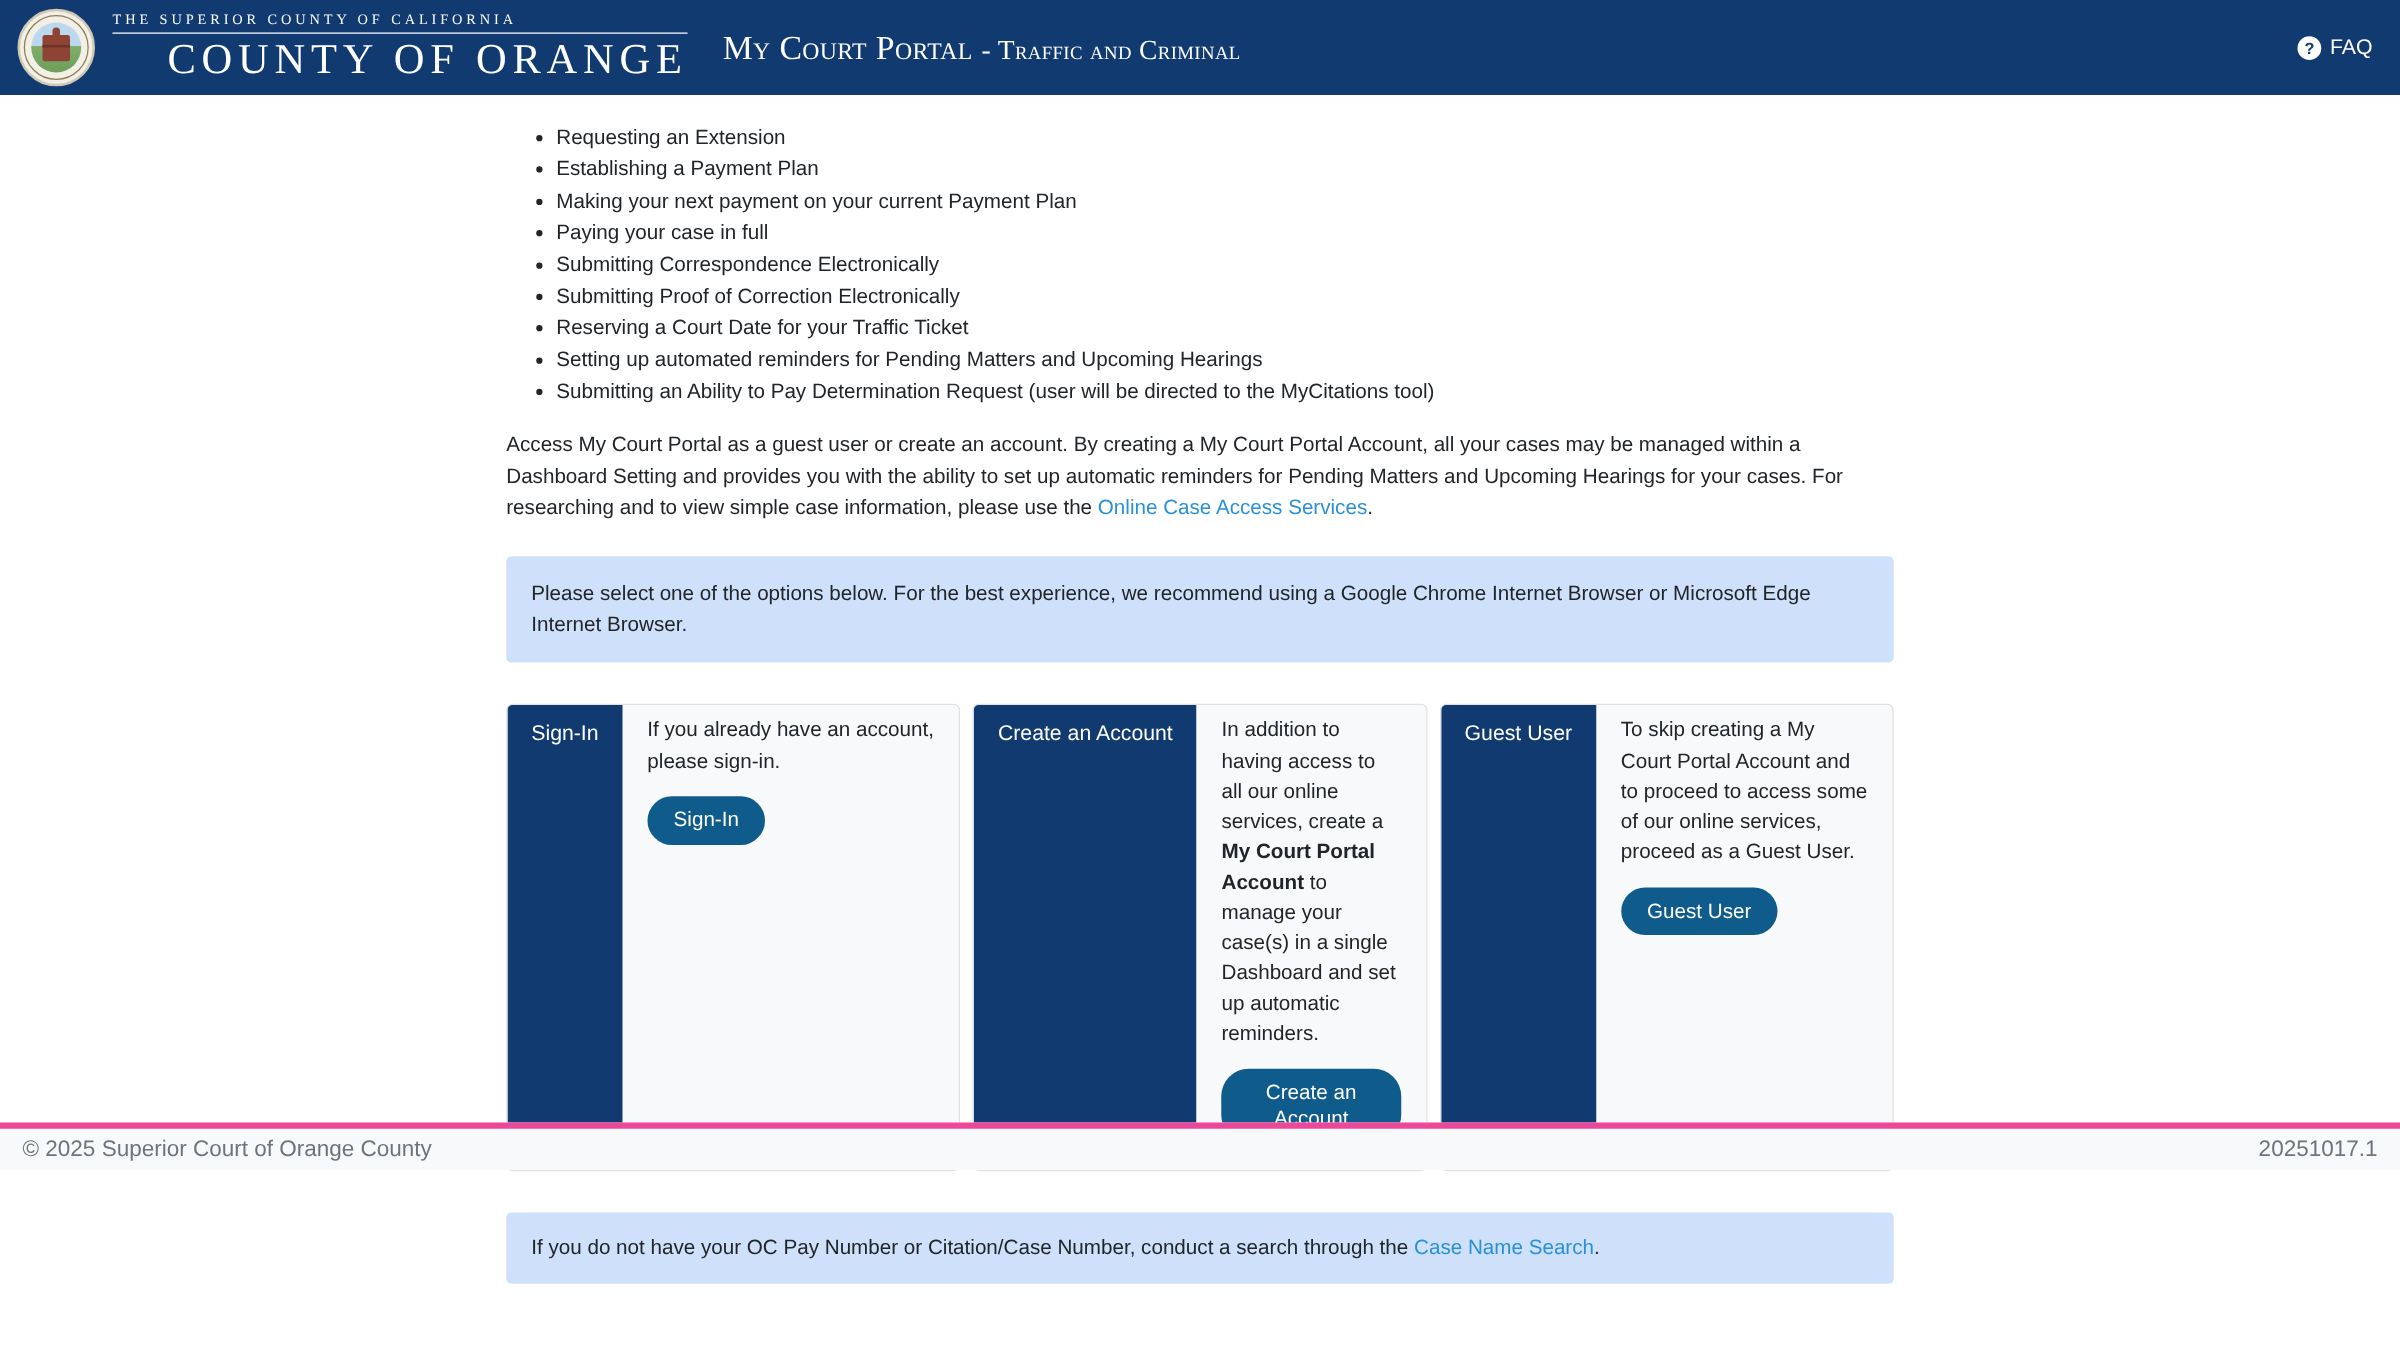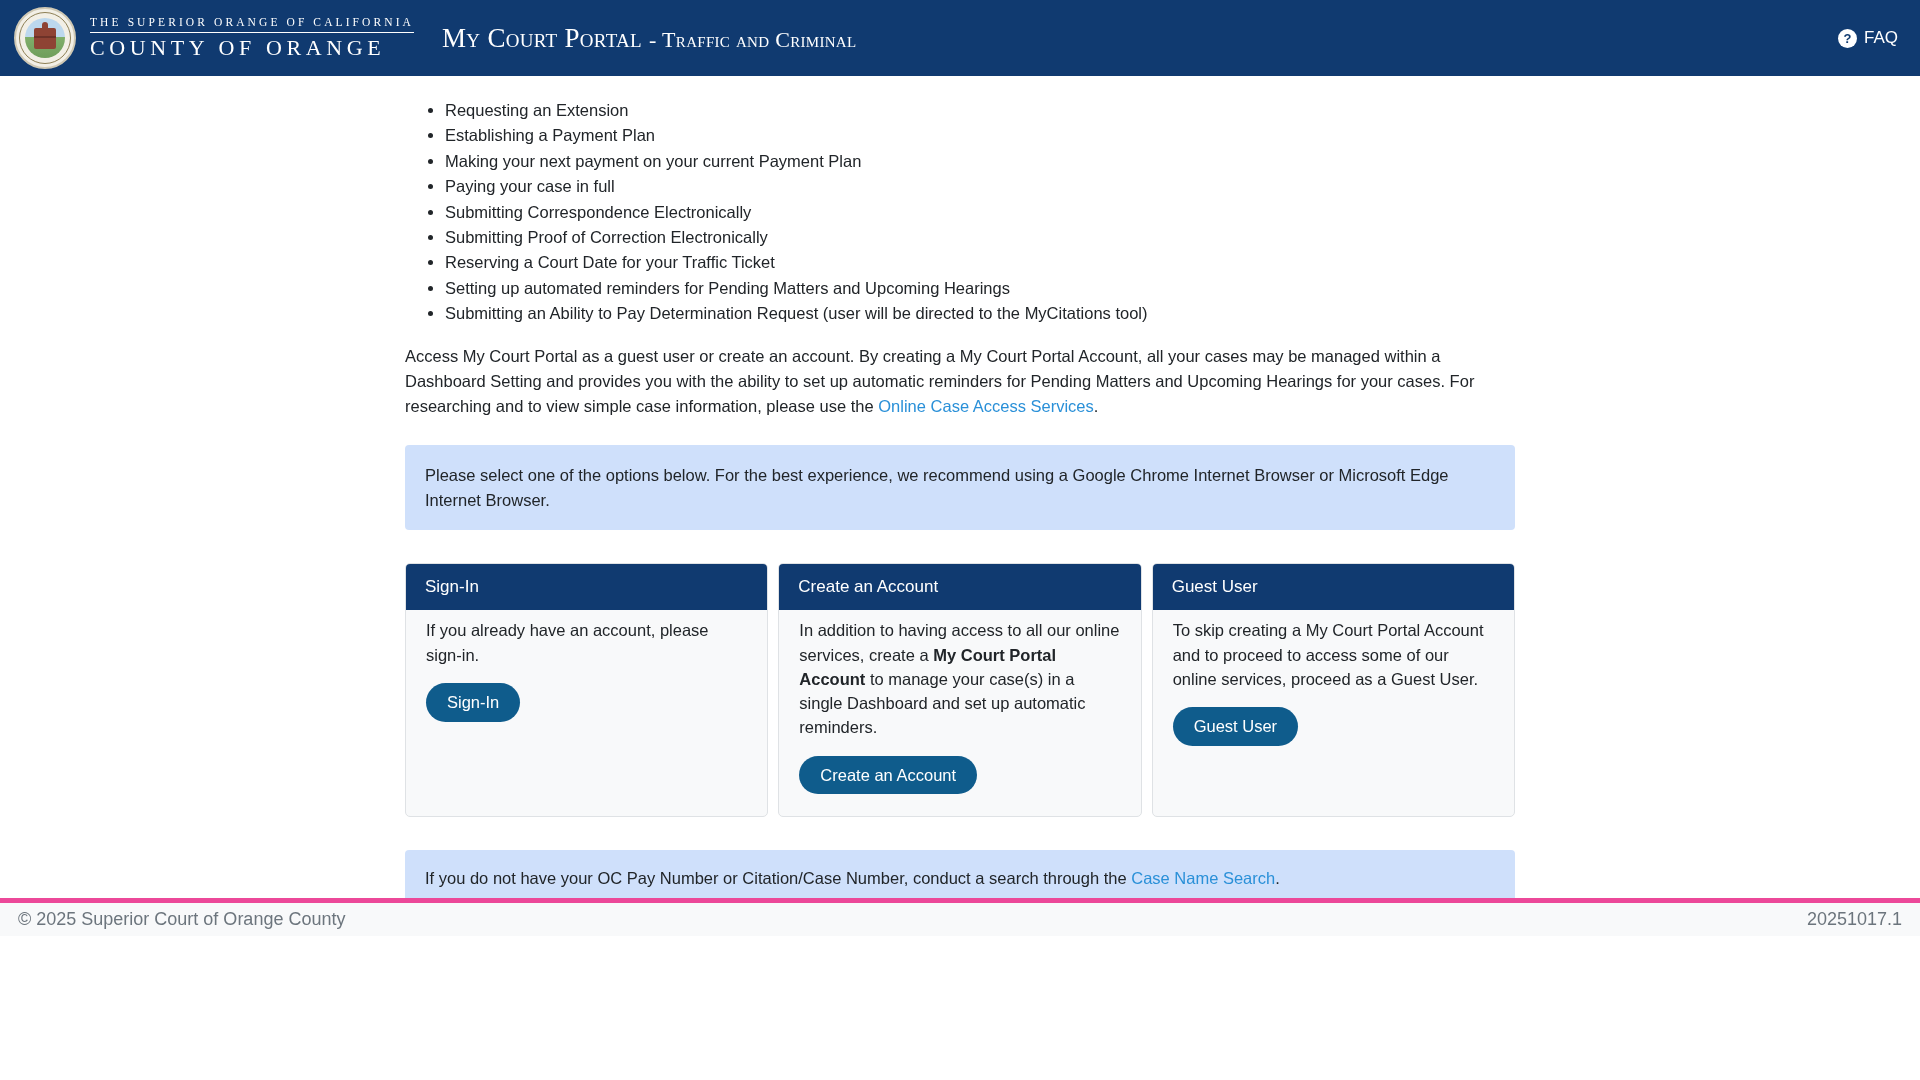--- a/index.html
+++ b/index.html
@@ -72,23 +72,24 @@
   .brand-line1 {
     font-family: "Liberation Serif", serif;
     font-size: 11.5px;
     letter-spacing: 3.1px;
     padding-bottom: 4px;
     white-space: nowrap;
   }
   .brand-rule { height: 1px; background: #ffffff; margin-bottom: 4px; }
   .brand-line2 {
     font-family: "Liberation Serif", serif;
-    font-size: 22px;
+    font-size: 34px;
     letter-spacing: 4.6px;
     white-space: nowrap;
+    margin-left: 44px;
   }
   .app-title {
     color: #ffffff;
     font-family: "Liberation Serif", serif;
     font-size: 27px;
     font-variant: small-caps;
     margin-left: 28px;
     white-space: nowrap;
     letter-spacing: 0.3px;
   }
@@ -163,21 +164,21 @@
     display: flex;
     gap: 10px;
   }
   .card {
     flex: 1 1 0;
     border: 1px solid #dfe2e5;
     border-radius: 5px;
     background: #f8f9fa;
     overflow: hidden;
     display: flex;
-    flex-direction: column;
+    flex-direction: row;
     min-height: 238px;
   }
   .card-head {
     background: #103a70;
     color: #ffffff;
     font-size: 17px;
     padding: 13px 19px;
   }
   .card-body {
     padding: 8px 20px 22px 20px;
@@ -224,21 +225,21 @@
 
 <div class="site-header">
   <div class="brand">
     <div class="seal">
       <div class="ring"></div>
       <div class="inner">
           <div class="bldg"></div>
         </div>
     </div>
     <div class="brand-text">
-      <div class="brand-line1">THE SUPERIOR ORANGE OF CALIFORNIA</div>
+      <div class="brand-line1">THE SUPERIOR COUNTY OF CALIFORNIA</div>
       <div class="brand-rule"></div>
       <div class="brand-line2">COUNTY OF ORANGE</div>
     </div>
   </div>
 
   <div class="app-title">
     <span>My Court Portal</span>
     <span class="sub">- Traffic and Criminal</span>
   </div>
 

